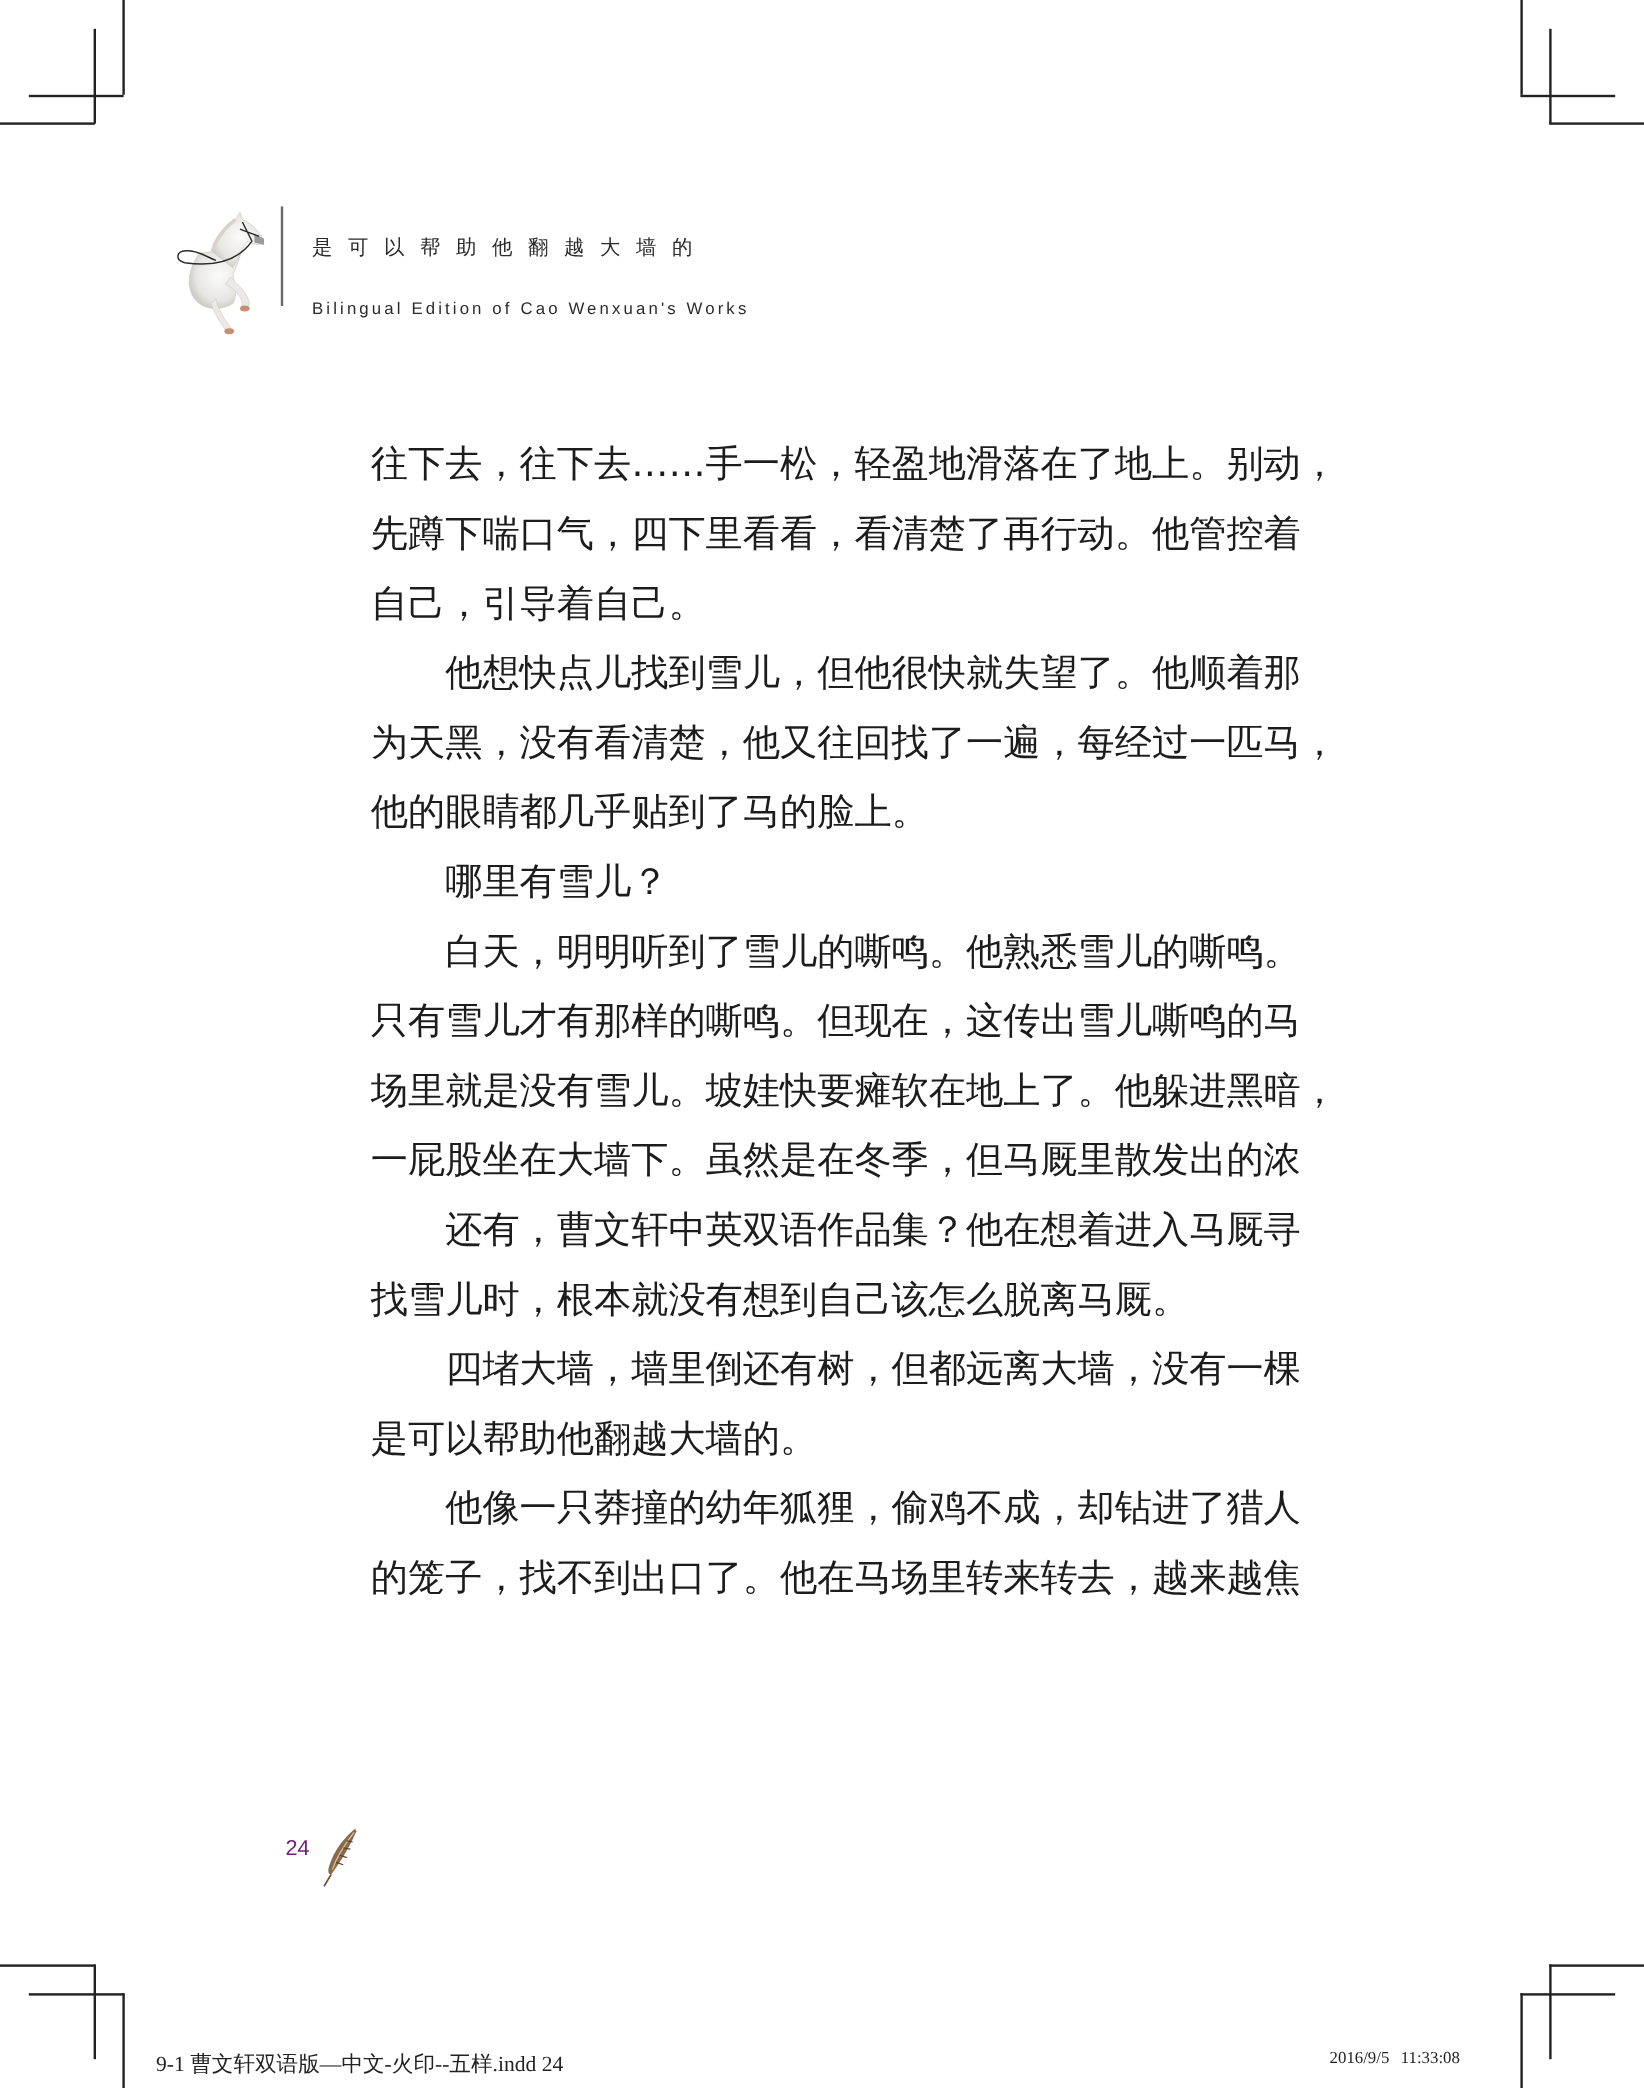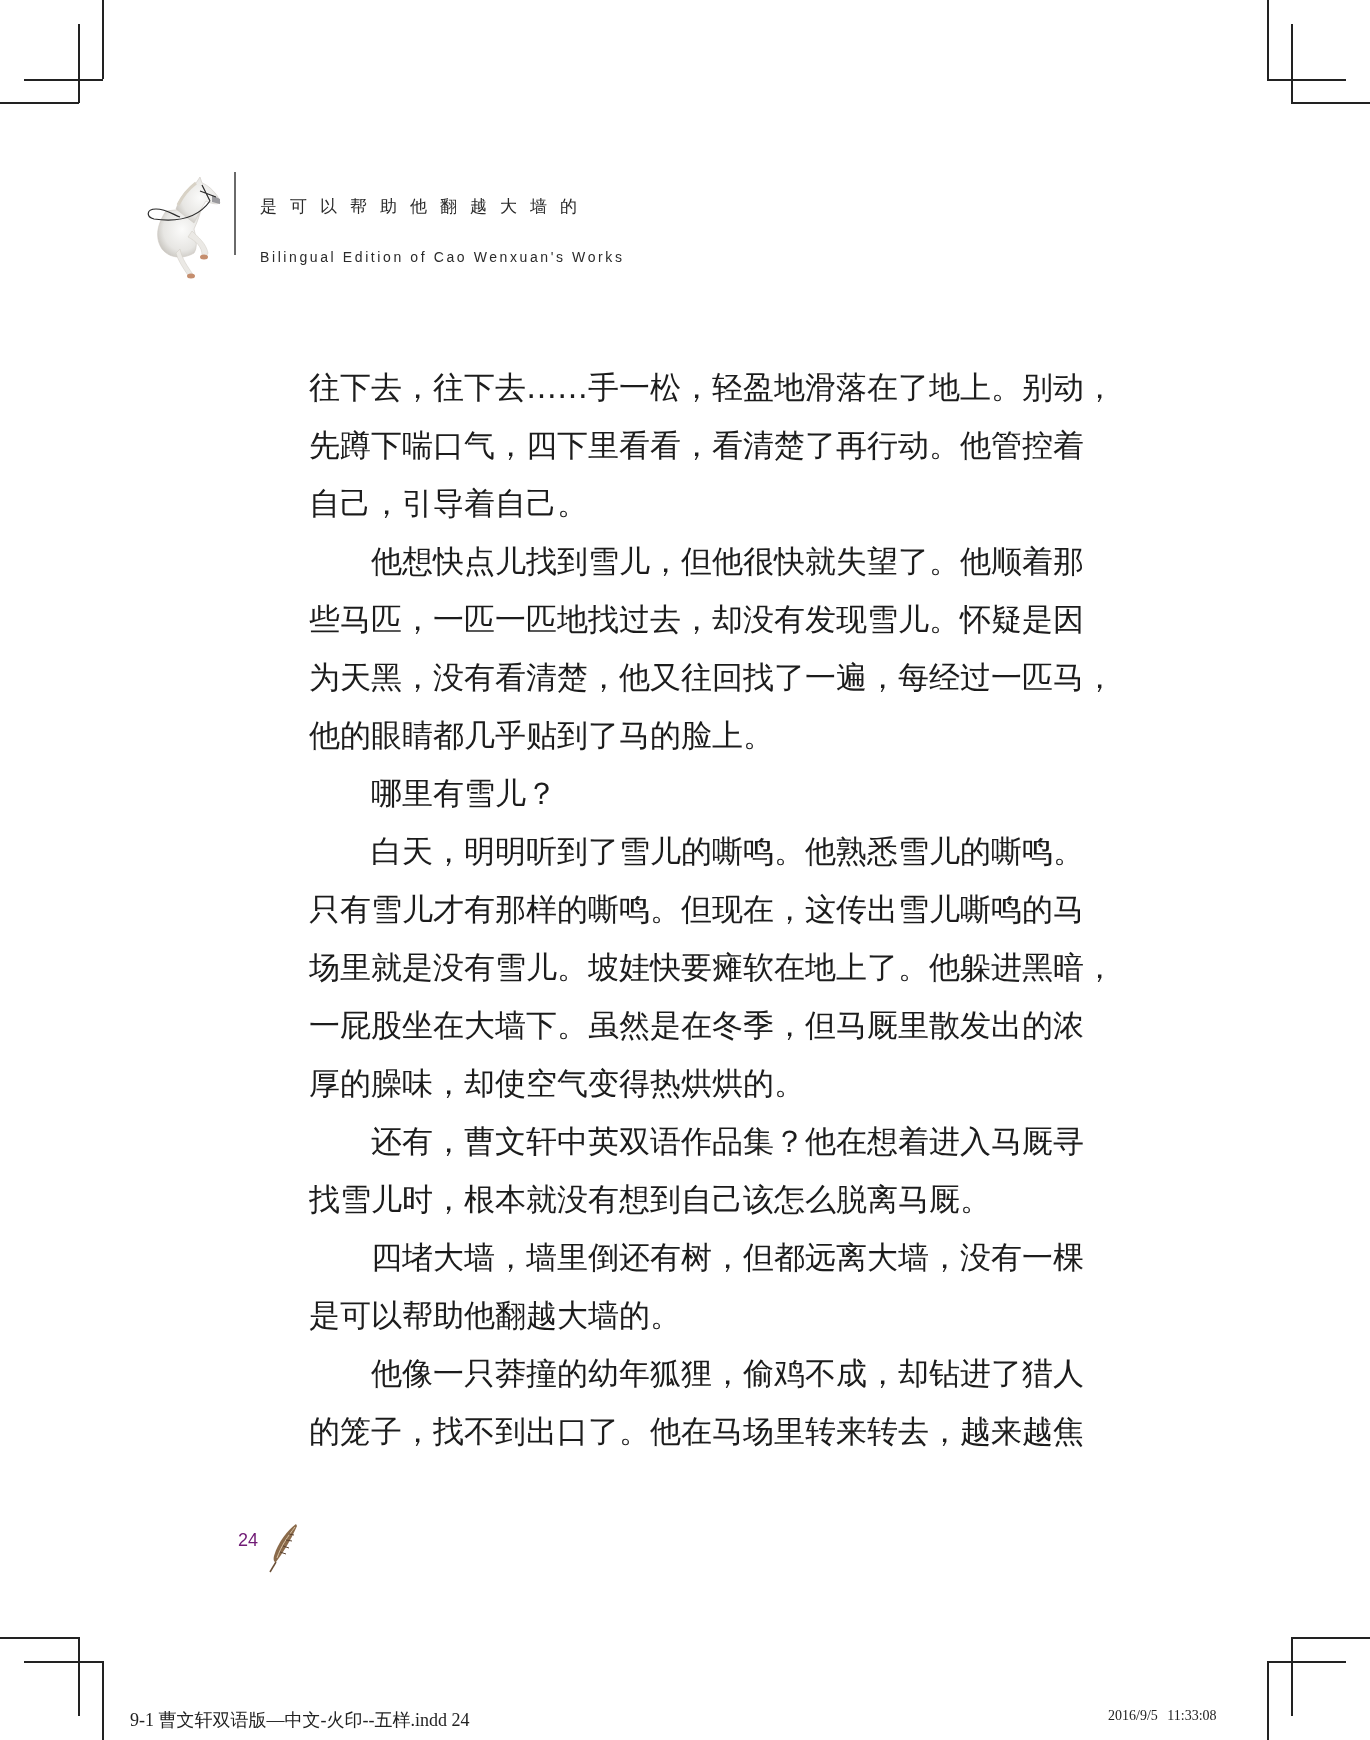--- a/index.html
+++ b/index.html
@@ -84,29 +84,27 @@
   <div class="header-rule"></div>
   <div class="title-cn">是可以帮助他翻越大墙的</div>
   <div class="title-en">Bilingual Edition of Cao Wenxuan's Works</div>
 </div>
 
 <div class="body-text">
   <div class="line full">往下去，往下去……手一松，轻盈地滑落在了地上。别动，</div>
   <div class="line full">先蹲下喘口气，四下里看看，看清楚了再行动。他管控着</div>
   <div class="line">自己，引导着自己。</div>
   <div class="line full indent">他想快点儿找到雪儿，但他很快就失望了。他顺着那</div>
-  <div class="line full">些马匹，一匹一匹地找过去，却没有发现雪儿。怀疑是因</div>
   <div class="line full">为天黑，没有看清楚，他又往回找了一遍，每经过一匹马，</div>
   <div class="line">他的眼睛都几乎贴到了马的脸上。</div>
   <div class="line indent">哪里有雪儿？</div>
   <div class="line full indent">白天，明明听到了雪儿的嘶鸣。他熟悉雪儿的嘶鸣。</div>
   <div class="line full">只有雪儿才有那样的嘶鸣。但现在，这传出雪儿嘶鸣的马</div>
   <div class="line full">场里就是没有雪儿。坡娃快要瘫软在地上了。他躲进黑暗，</div>
   <div class="line full">一屁股坐在大墙下。虽然是在冬季，但马厩里散发出的浓</div>
-  <div class="line">厚的臊味，却使空气变得热烘烘的。</div>
   <div class="line full indent">还有，曹文轩中英双语作品集？他在想着进入马厩寻</div>
   <div class="line">找雪儿时，根本就没有想到自己该怎么脱离马厩。</div>
   <div class="line full indent">四堵大墙，墙里倒还有树，但都远离大墙，没有一棵</div>
   <div class="line">是可以帮助他翻越大墙的。</div>
   <div class="line full indent">他像一只莽撞的幼年狐狸，偷鸡不成，却钻进了猎人</div>
   <div class="line full">的笼子，找不到出口了。他在马场里转来转去，越来越焦</div>
 </div>
 
 <div class="page-number">24</div>
 <svg class="feather" viewBox="0 0 34 52">

